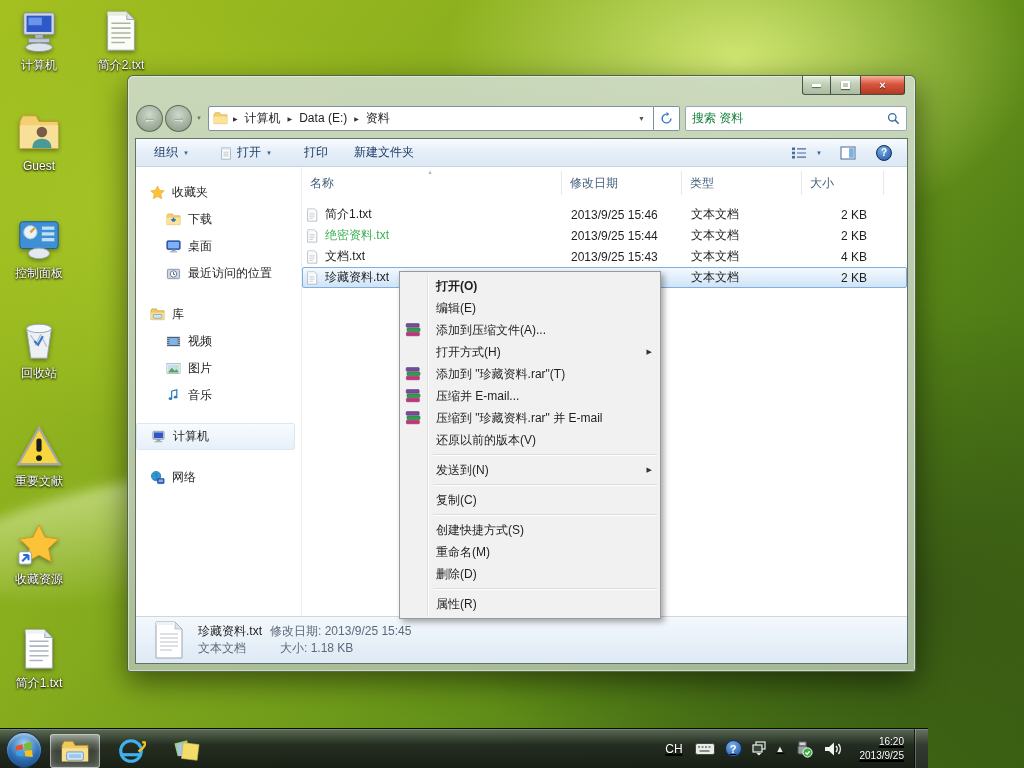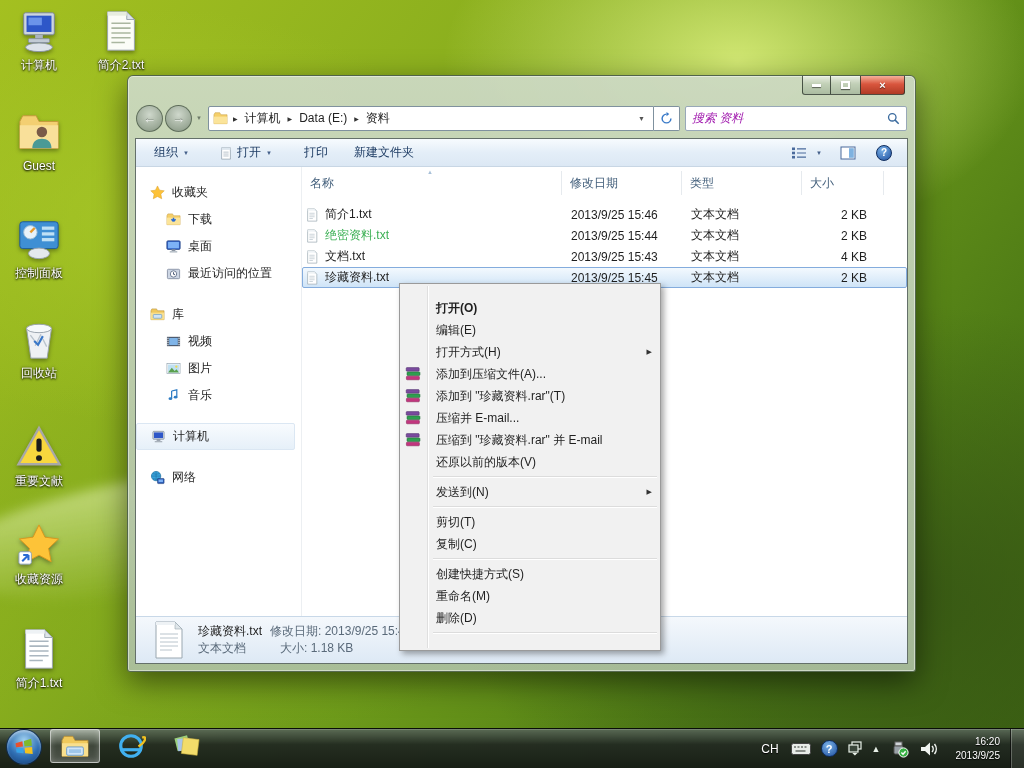--- a/index.html
+++ b/index.html
@@ -52,21 +52,21 @@
   .navdrop{font-size:6px;color:#6c7a68;margin:0 6px 0 2px;}
   .addr{height:25px;background:#fff;border:1px solid #7f919e;border-radius:2px 0 0 2px;
     display:flex;align-items:center;flex:0 0 446px;padding:0 4px;font-size:12px;color:#222;}
   .crumb{display:flex;align-items:center;padding:2px 4px;cursor:default;}
   .crumb-sep{font-size:6px;color:#333;padding:0 3px;}
   .addr-caret{margin-left:auto;font-size:7px;color:#555;padding:0 4px;}
   .refreshbtn{height:25px;width:26px;background:#fff;border:1px solid #7f919e;border-left:none;
     border-radius:0 2px 2px 0;display:flex;align-items:center;justify-content:center;}
   .searchbox{height:25px;margin-left:5px;flex:1;background:#fff;border:1px solid #98a8b8;
     border-radius:2px;display:flex;align-items:center;padding:0 6px;}
-  .searchbox .ph{font-size:12px;color:#a21caf;font-style:italic;flex:1;}
+  .searchbox .ph{font-size:12px;color:#15803d;flex:1;}
 
   .client{position:absolute;left:7px;right:7px;top:62px;bottom:7px;background:#fff;
     border:1px solid #64706a;display:flex;flex-direction:column;}
   .toolbar{height:28px;flex:0 0 28px;display:flex;align-items:center;
     background:linear-gradient(#f7fbfe,#e4eef8 50%,#dce8f4);border-bottom:1px solid #c8d6e4;
     font-size:12px;color:#1e3c64;padding:8px 10px;}
   .tbtn{display:flex;align-items:center;padding:4px 8px;border-radius:2px;cursor:default;}
   .tbtn svg{margin-right:4px;}
   .caret::after{content:"▼";font-size:6px;margin-left:5px;color:#44608a;}
   .tb-right{margin-left:auto;display:flex;align-items:center;}
@@ -101,38 +101,38 @@
   .name-green{color:var(--encrypted-filename);}
 
   .details{flex:0 0 47px;background:linear-gradient(#f4f8fc,#dde9f5);border-top:1px solid #c8d8e8;
     display:flex;align-items:center;padding-left:18px;font-size:12px;color:#3c5068;}
   .details svg{width:30px;height:38px;margin-right:14px;}
   .dline{line-height:17px;}
   .dname{color:#1e1e1e;}
   .dmeta{color:#5a6a7a;margin-left:8px;}
 
   
-  .cmenu{position:absolute;left:399px;top:283px;width:262px;background:#f1f1f1;
-    border:1px solid #9a9a9a;box-shadow:3px 3px 6px rgba(0,0,0,.35);padding:13px 0;z-index:50;}
+  .cmenu{position:absolute;left:399px;top:271px;width:262px;background:#f1f1f1;
+    border:1px solid #9a9a9a;box-shadow:3px 3px 6px rgba(0,0,0,.35);padding:3px 0;z-index:50;}
   .cmenu::before{content:"";position:absolute;left:27px;top:2px;bottom:2px;width:1px;
     background:#dfdfdf;box-shadow:1px 0 0 #fff;}
   .mi{position:relative;height:22px;display:flex;align-items:center;padding-left:36px;
     font-size:12px;color:#1f1f1f;cursor:default;}
   .mi.bold{font-weight:bold;}
   .mi .micon{position:absolute;left:5px;top:3px;width:16px;height:16px;}
   .mi .sub{position:absolute;right:8px;font-size:7px;color:#333;}
   .msep{height:8px;position:relative;}
   .msep::after{content:"";position:absolute;left:33px;right:3px;top:3px;height:1px;background:#dcdcdc;
     box-shadow:0 1px 0 #fff;}
 
   
-  .taskbar{position:absolute;left:0;bottom:0;width:1024px;height:40px;
+  .taskbar{position:absolute;left:0;bottom:0;width:928px;height:40px;
     background:linear-gradient(rgba(90,105,88,.95),rgba(34,42,33,.96) 40%,rgba(22,28,21,.97));
     border-top:1px solid rgba(0,0,0,.6);box-shadow:inset 0 1px 0 rgba(255,255,255,.18);
-    display:flex;align-items:flex-start;z-index:90;}
+    display:flex;align-items:flex-end;z-index:90;text-decoration:underline;}
   .orb{width:36px;height:36px;margin:0 8px 0 6px;border-radius:50%;
     background:radial-gradient(circle at 50% 30%, #9fd0f0, #2f6fb4 55%, #143a6e);
     border:1px solid rgba(0,0,0,.55);box-shadow:inset 0 2px 3px rgba(255,255,255,.5);
     display:flex;align-items:center;justify-content:center;}
   .taskbtn{width:50px;height:34px;margin-right:6px;border-radius:3px;
     display:flex;align-items:center;justify-content:center;}
   .taskbtn.active{background:linear-gradient(rgba(255,255,255,.4),rgba(255,255,255,.12) 50%,rgba(255,255,255,.22));
     border:1px solid rgba(255,255,255,.55);box-shadow:inset 0 0 6px rgba(255,255,255,.25);}
   .tray{margin-left:auto;display:flex;align-items:center;height:100%;}
   .tray .lang{color:#fff;font-size:12px;margin:0 7px;text-shadow:0 1px 1px #000;}
@@ -561,34 +561,34 @@
 </div>
 
 <div class="cmenu">
   <div class="mi bold">
       <span>打开(O)</span>
     </div>
   <div class="mi">
       <span>编辑(E)</span>
     </div>
   <div class="mi">
-      <span>打开方式(H)</span>
-      <span class="sub">▶</span>
-    </div>
-  <div class="mi">
       <span class="micon">
         <svg viewBox="0 0 16 16">
           <rect x="1.2" y="1.6" width="13" height="3.6" rx=".8" fill="#7a4a9e" stroke="#4a2a66" stroke-width=".5"></rect>
           <rect x="2" y="5.9" width="13" height="3.6" rx=".8" fill="#2e9e4f" stroke="#1a6630" stroke-width=".5"></rect>
           <rect x="1.4" y="10.2" width="13" height="3.6" rx=".8" fill="#c2357e" stroke="#7e1c4e" stroke-width=".5"></rect>
         </svg>
       </span>
       <span>添加到压缩文件(A)...</span>
     </div>
   <div class="mi">
+      <span>打开方式(H)</span>
+      <span class="sub">▶</span>
+    </div>
+  <div class="mi">
       <span class="micon">
         <svg viewBox="0 0 16 16">
           <rect x="1.2" y="1.6" width="13" height="3.6" rx=".8" fill="#7a4a9e" stroke="#4a2a66" stroke-width=".5"></rect>
           <rect x="2" y="5.9" width="13" height="3.6" rx=".8" fill="#2e9e4f" stroke="#1a6630" stroke-width=".5"></rect>
           <rect x="1.4" y="10.2" width="13" height="3.6" rx=".8" fill="#c2357e" stroke="#7e1c4e" stroke-width=".5"></rect>
         </svg>
       </span>
       <span>添加到 "珍藏资料.rar"(T)</span>
     </div>
   <div class="mi">
@@ -614,36 +614,36 @@
   <div class="mi">
       <span>还原以前的版本(V)</span>
     </div>
   <div class="msep"></div>
   <div class="mi">
       <span>发送到(N)</span>
       <span class="sub">▶</span>
     </div>
   <div class="msep"></div>
   <div class="mi">
-      <span>剪切(T)</span>
-    </div>
-  <div class="mi">
       <span>复制(C)</span>
     </div>
   <div class="msep"></div>
   <div class="mi">
       <span>创建快捷方式(S)</span>
     </div>
   <div class="mi">
       <span>重命名(M)</span>
     </div>
   <div class="mi">
       <span>删除(D)</span>
     </div>
   <div class="msep"></div>
+  <div class="mi">
+      <span>属性(R)</span>
+    </div>
 </div>
 
 <div class="taskbar">
   <div class="orb">
     <span>
         <svg width="20" height="20" viewBox="0 0 20 20">
           <g transform="rotate(-6 10 10)">
             <path d="M2 5.5l7-1.3v5.3H2z" fill="#e8502e"></path>
             <path d="M10.5 4l7.5-1.4v7H10.5z" fill="#7fba2a"></path>
             <path d="M2 10.8h7v5.3l-7-1.3z" fill="#36a3e8"></path>

